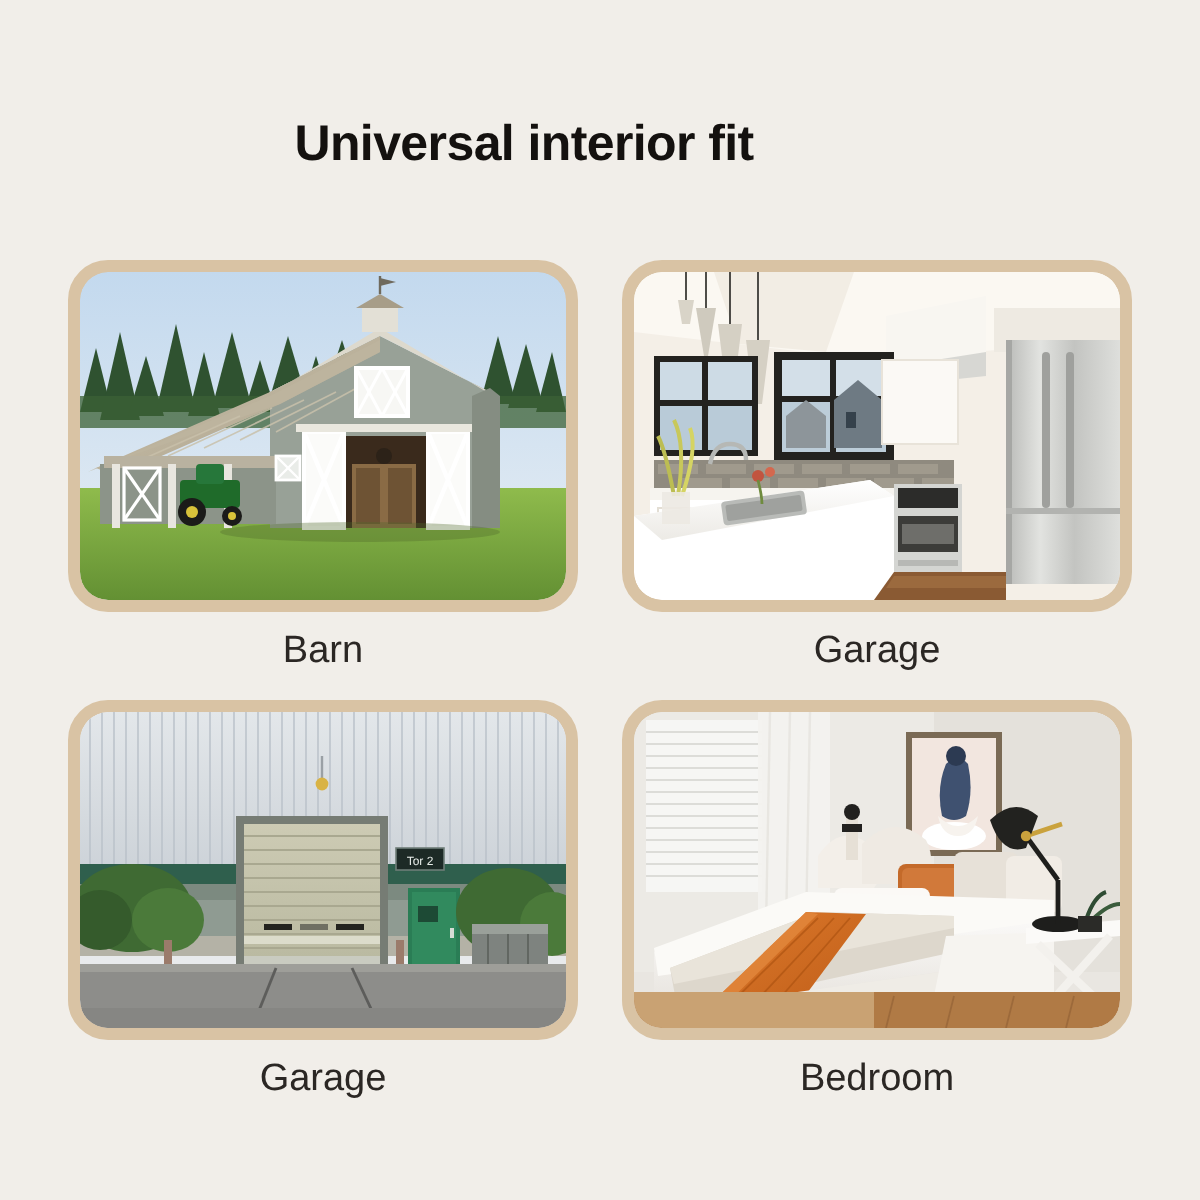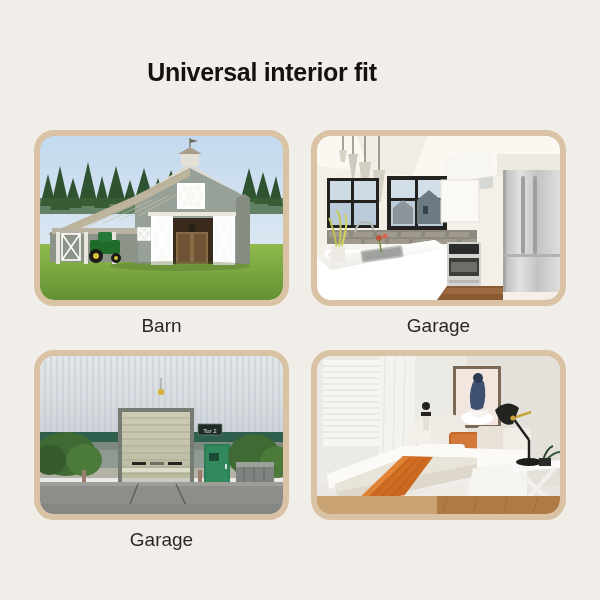--- a/index.html
+++ b/index.html
@@ -580,16 +580,17 @@
             <rect x="0" y="140" width="120" height="18" fill="#c9a273"></rect>
             <g stroke="#9c6a3b" stroke-width="0.9">
               <line x1="130" y1="142" x2="126" y2="158"></line>
                 <line x1="160" y1="142" x2="156" y2="158"></line>
               <line x1="190" y1="142" x2="186" y2="158"></line>
                 <line x1="220" y1="142" x2="216" y2="158"></line>
             </g>
           </svg>
         </div>
       </div>
+      <div class="cell-label">Bedroom</div>
     </div>
 
   </div>
 </div>
 
 </body></html>

